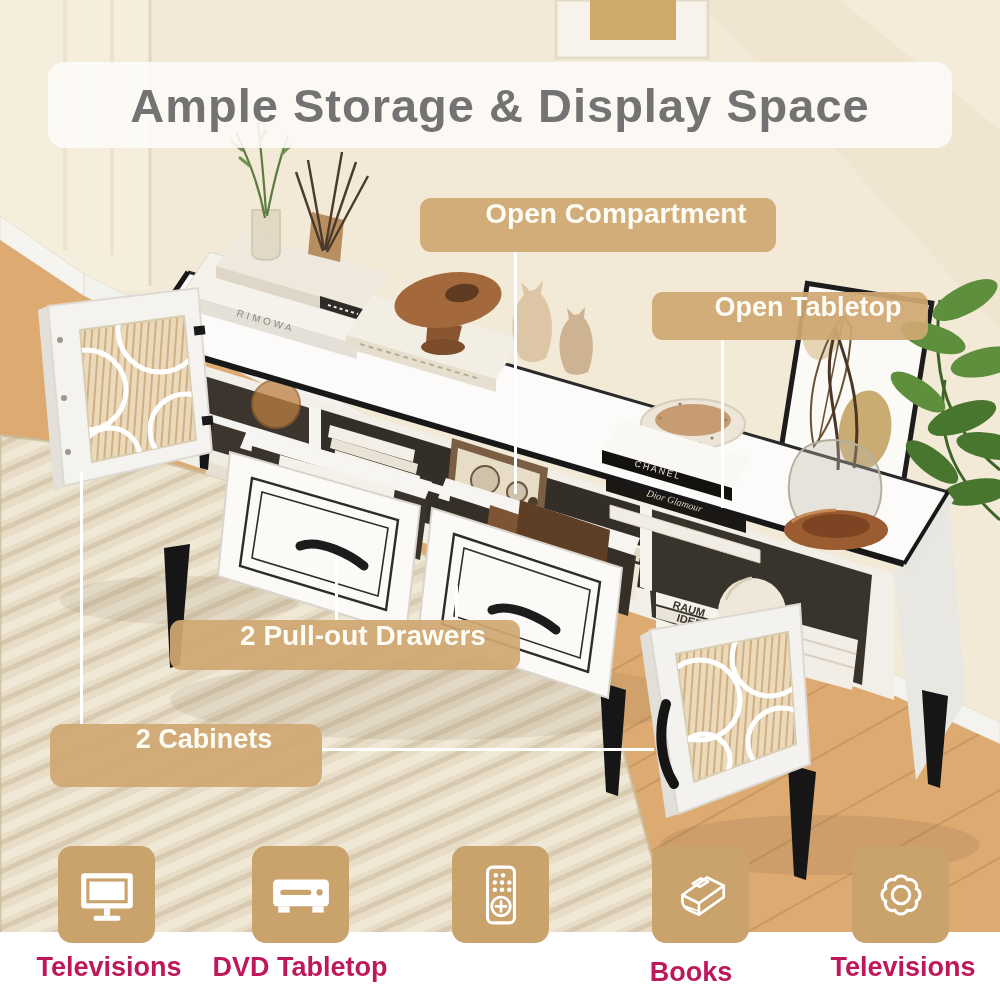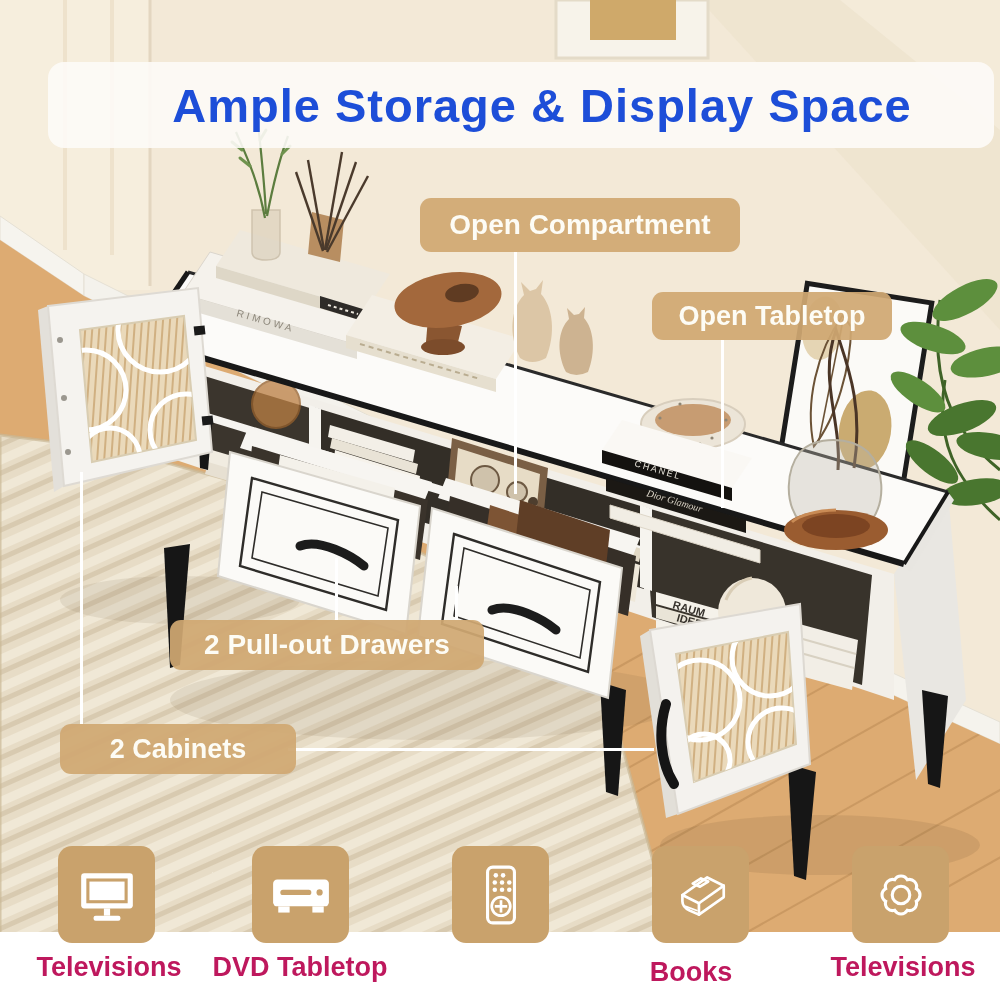--- a/index.html
+++ b/index.html
@@ -3,27 +3,27 @@
 <meta charset="utf-8">
 <style>
   html,body{margin:0;padding:0;background:#ffffff;}
   .stage{position:relative;width:1000px;height:1000px;overflow:hidden;
          font-family:"Liberation Sans",sans-serif;background:#f3e9d7;}
   .scene{position:absolute;left:0;top:0;}
   .whiteband{position:absolute;left:0;top:932px;width:1000px;height:68px;background:#ffffff;}
   .banner{position:absolute;left:48px;top:62px;width:904px;height:86px;
           background:rgba(253,251,247,0.90);border-radius:16px;
           display:flex;align-items:center;justify-content:center;
-          font-size:47px;font-weight:800;color:#1d4ed8;letter-spacing:1px;padding-left:42px;}
-  .chip{position:absolute;display:flex;align-items:center;justify-content:center;
-        background:rgba(208,168,114,0.93);color:#fdfcf5;font-weight:700;border-radius:11px;}
+          font-size:47px;font-weight:800;color:#737373;letter-spacing:1px;}
+  .chip{position:absolute;display:flex;align-items:flex-start;justify-content:center;
+        background:rgba(208,168,114,0.93);color:#fdfcf5;font-weight:700;border-radius:11px;padding-left:36px;}
   .chip.c1{left:420px;top:198px;width:320px;height:54px;font-size:28px;}
   .chip.c2{left:652px;top:292px;width:240px;height:48px;font-size:27px;}
   .chip.c3{left:170px;top:620px;width:314px;height:50px;font-size:28px;}
-  .chip.c4{left:60px;top:724px;width:236px;height:50px;font-size:27px;}
+  .chip.c4{left:50px;top:724px;width:236px;height:63px;font-size:27px;border-radius:13px;}
   .connector{position:absolute;background:#ffffff;width:3px;}
   .connector.h{height:3px;}
   .tile{position:absolute;top:846px;width:97px;height:97px;background:#c9a26c;border-radius:14px;
         display:flex;align-items:center;justify-content:center;}
   .flabel{position:absolute;top:946px;height:42px;display:flex;align-items:center;justify-content:center;
           color:#be185d;font-size:27px;font-weight:600;}
 </style>
 </head>
 <body>
 

